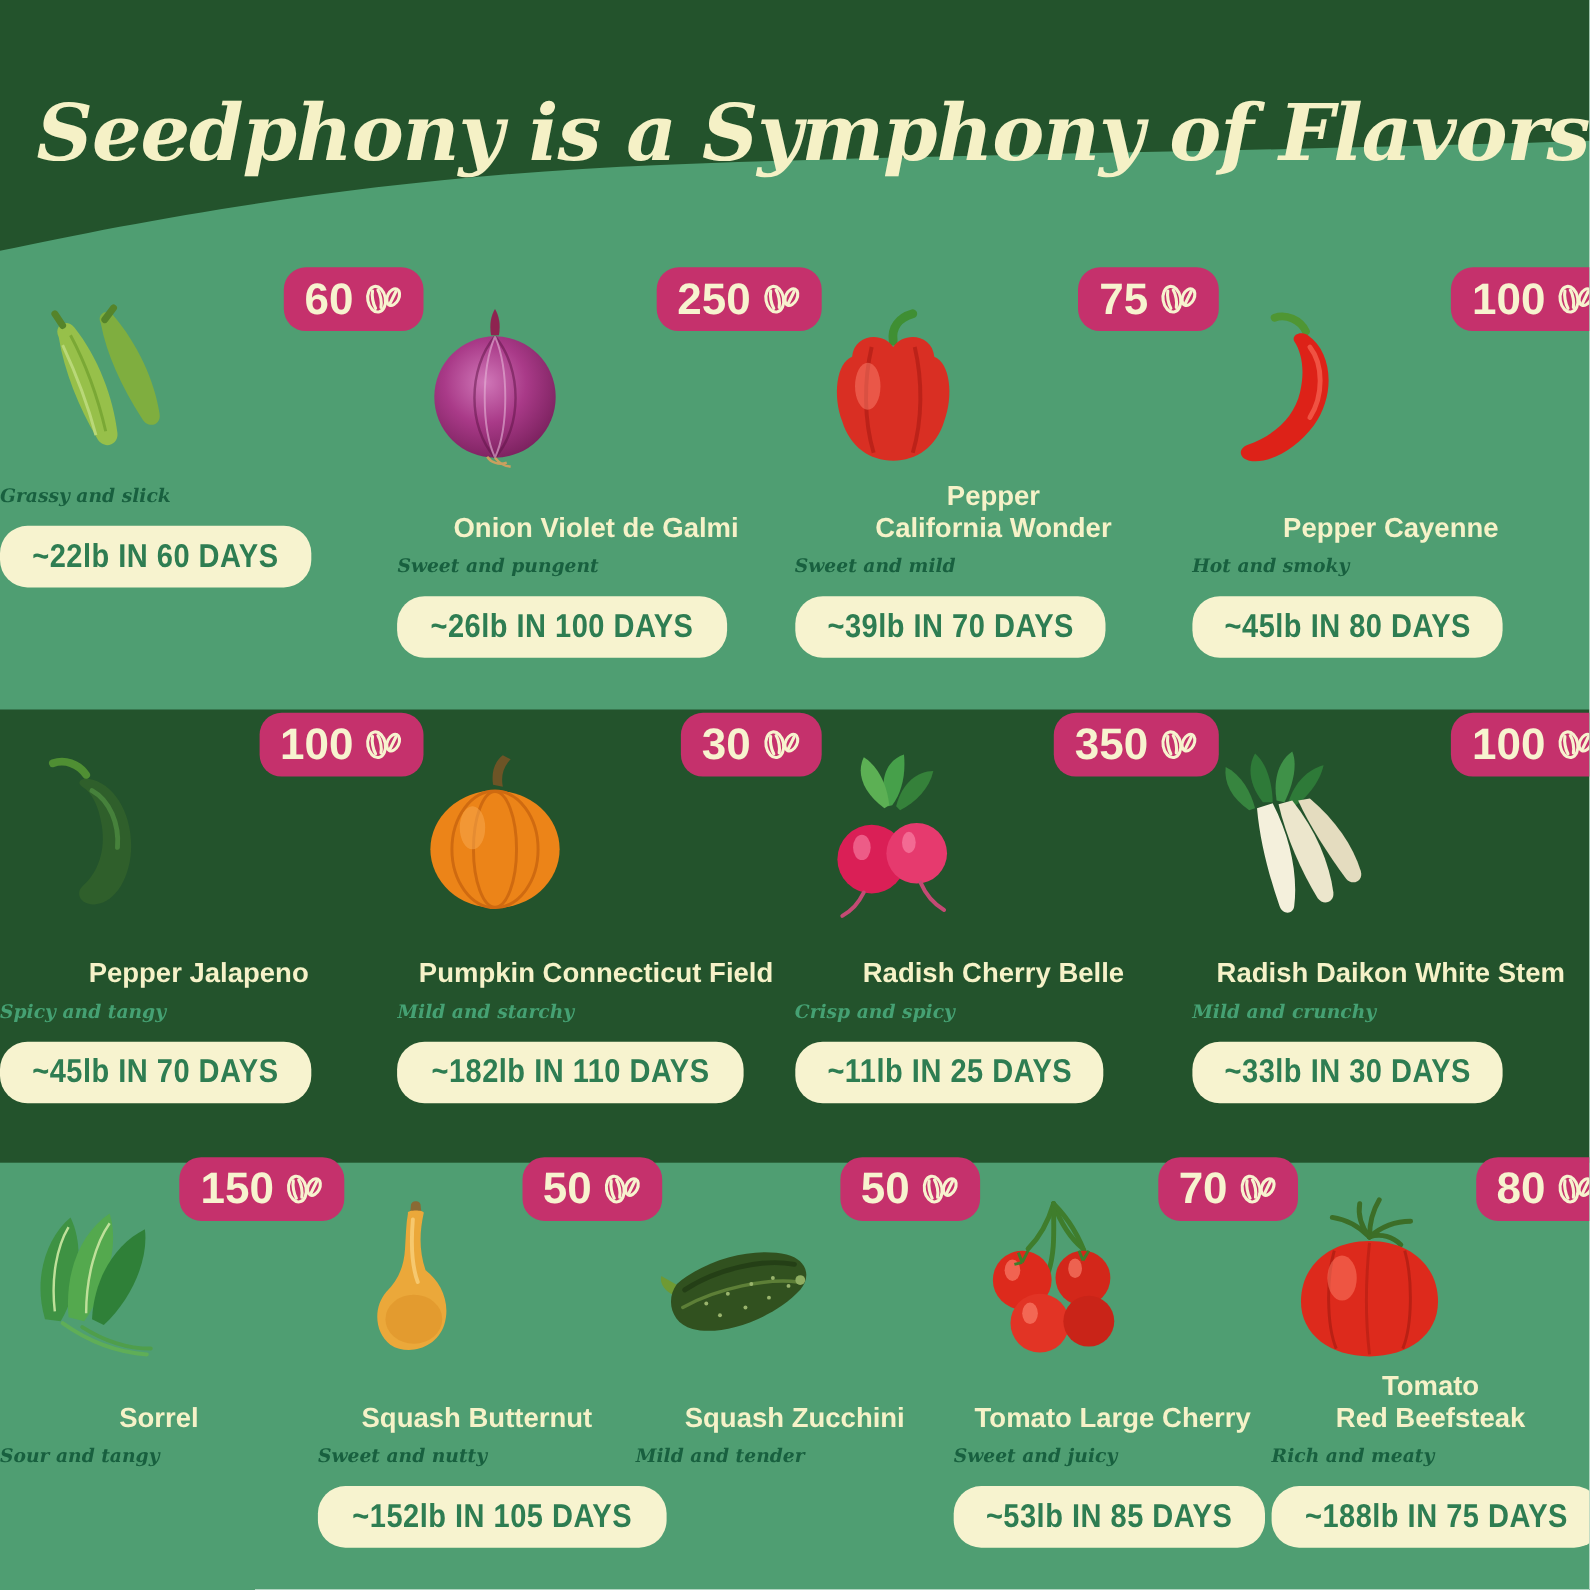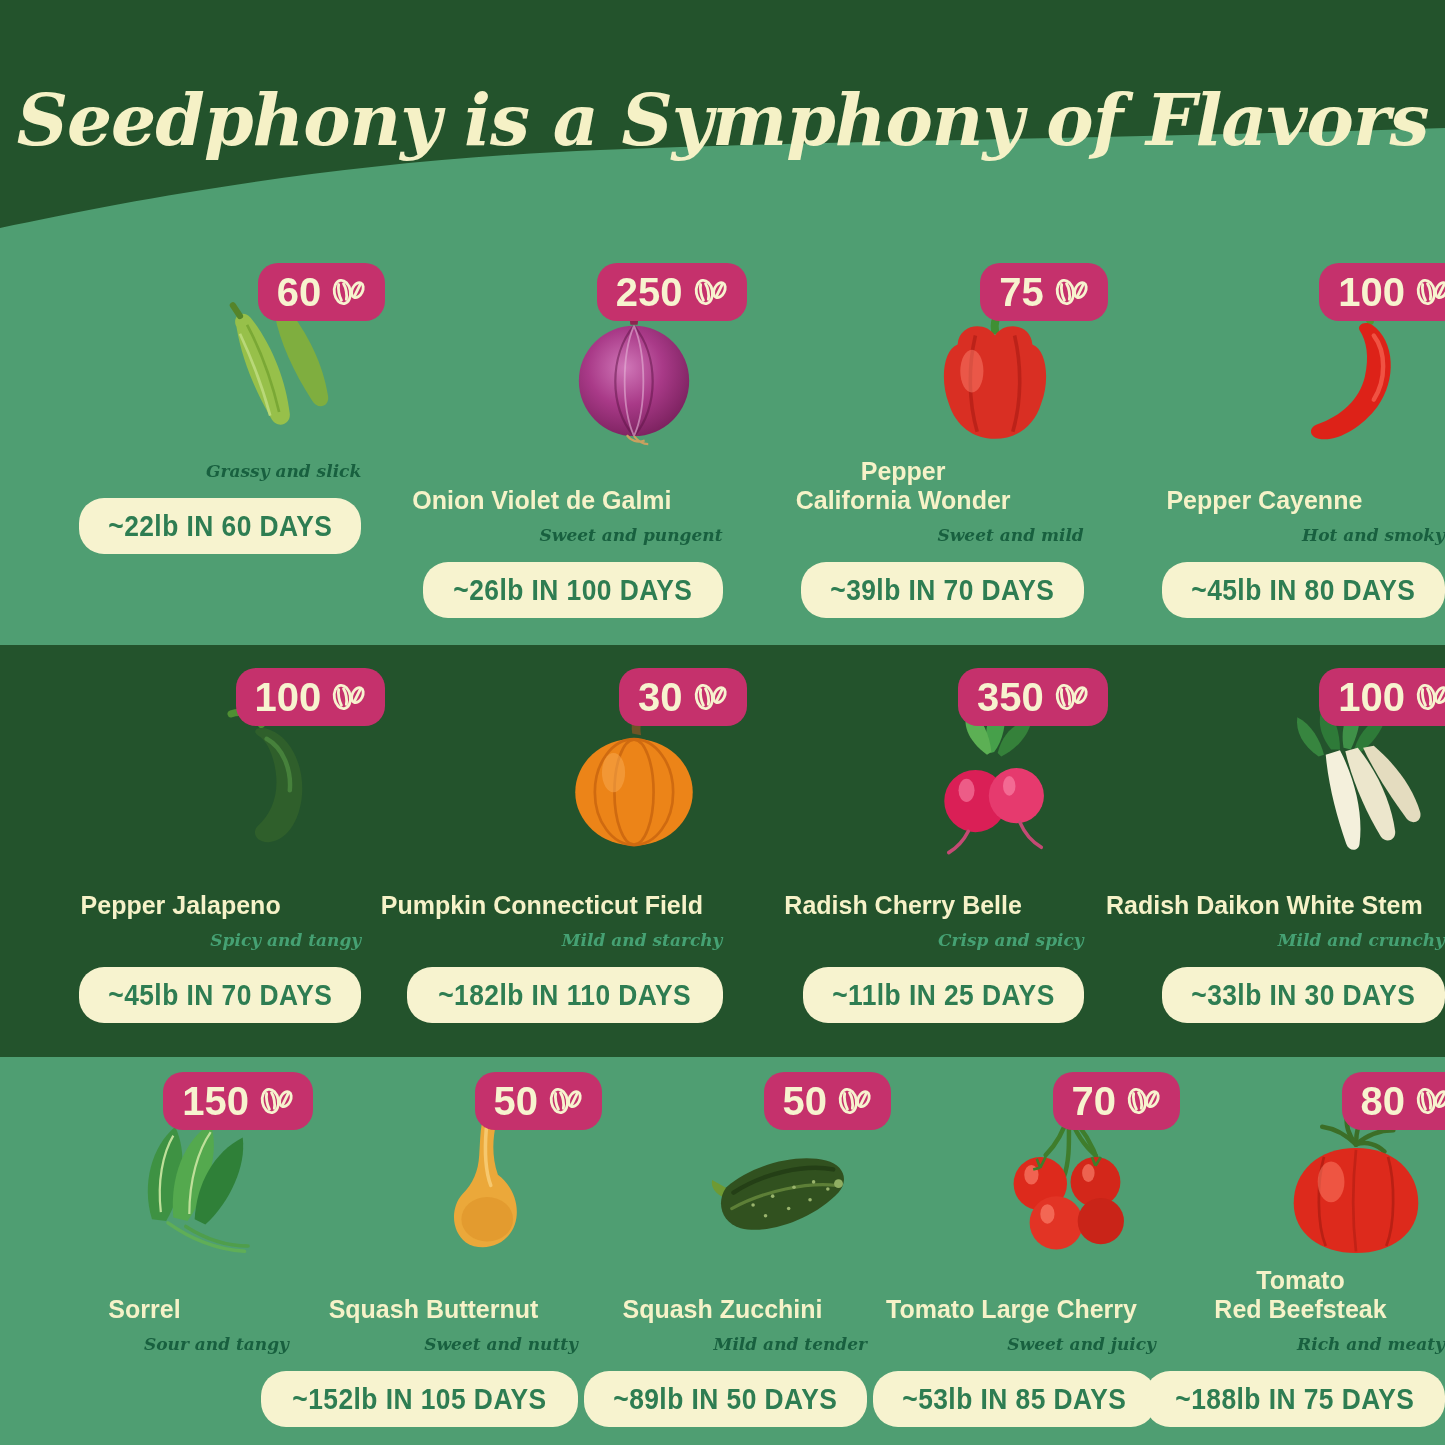--- a/index.html
+++ b/index.html
@@ -4,27 +4,27 @@
 <style>
   html,body { margin:0; padding:0; background:#ffffff; }
   .canvas {
     position:relative; width:1445px; height:1445px; overflow:hidden;
     background:#4f9e72; font-family:"Liberation Sans", sans-serif;
   }
   
   .wave-svg { position:absolute; top:0; left:0; width:1445px; height:240px; display:block; z-index:0; }
   .mid-band { position:absolute; top:645px; left:0; width:100%; height:412px; background:#23532c; z-index:0; }
   .page-title {
-    position:absolute; top:30px; left:0; right:0; z-index:2; text-align:center;
+    position:absolute; top:30px; left:0; right:0; z-index:2; text-align:right;
     font-family:"DejaVu Serif", serif; font-style:italic; font-weight:bold;
     font-size:71px; letter-spacing:-1px; color:#f5f1c6; white-space:nowrap;
   }
   .row { position:absolute; left:0; width:100%; display:flex; align-items:flex-start; z-index:1; }
   .row-1 { top:243px; } .row-2 { top:648px; } .row-3 { top:1052px; }
-  .item { flex:1 1 0; min-width:0; position:relative; display:flex; flex-direction:column; align-items:flex-end;margin-top:20px; }
+  .item { flex:1 1 0; min-width:0; position:relative; display:flex; flex-direction:column; align-items:flex-start; }
   .seed-badge {
     position:absolute; top:0; right:-24px; z-index:3;
     display:flex; align-items:center; gap:9px;
     background:#c5316c; color:#f7f3cf; border-radius:20px; padding:7px 19px;
     font-weight:bold; font-size:40px; line-height:1.1;
   }
   .seed-svg { width:36px; height:32px; display:block; }
   .veg { width:178px; height:158px; margin-top:30px; display:flex; align-items:flex-end; justify-content:center; }
   .veg svg { width:100%; height:100%; display:block; }
   .veg-name {
@@ -424,23 +424,20 @@
                 <circle cx="86" cy="124" r="2"></circle>
                 <circle cx="112" cy="116" r="2"></circle>
                 <circle cx="136" cy="106" r="2"></circle>
                 <circle cx="156" cy="94" r="2"></circle>
               </g>
               <circle cx="168" cy="88" r="5" fill="#8fae62"></circle>
             </svg>
           </div>
     <div class="veg-name">Squash Zucchini</div>
     <div class="veg-flavor">Mild and tender</div>
-    <div class="yield-badge">
-      <span class="yield-text">~89lb IN 50 DAYS</span>
-    </div>
   </div>
         <div class="item">
     <div class="seed-badge">
       <span class="seed-count">70</span>
       <svg class="seed-svg" viewBox="0 0 38 34">
         <g fill="none" stroke="#f7f3cf" stroke-width="3" stroke-linecap="round">
           <g transform="rotate(-10 13 17)">
             <ellipse cx="13" cy="17" rx="8.5" ry="12.5"></ellipse>
             <path d="M10.5,8.5 C8.8,13 8.8,21 10.5,25.5"></path>
             <path d="M15.8,8.5 C17.6,13 17.6,21 15.8,25.5"></path>

